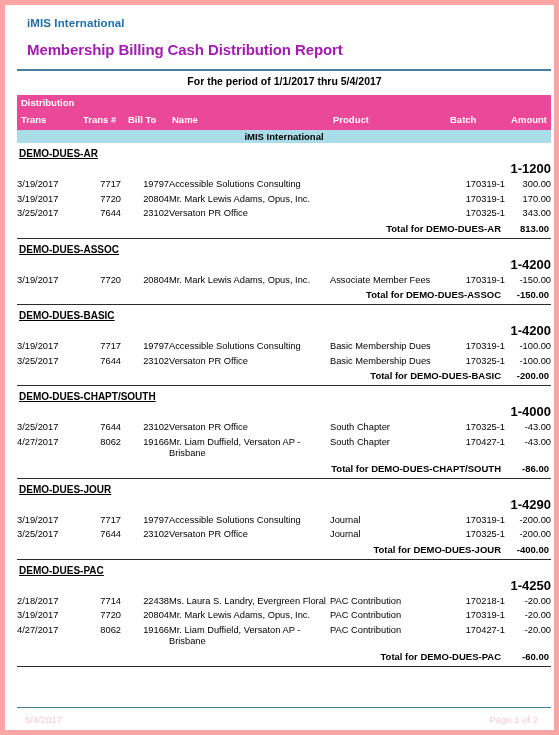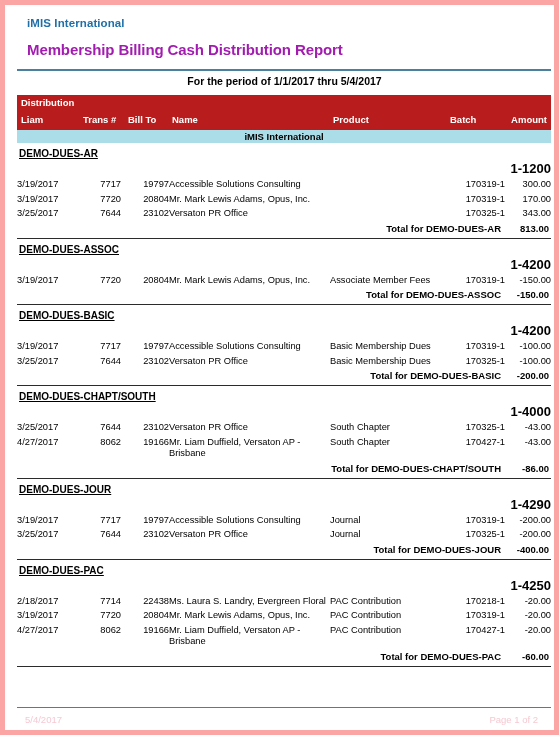--- a/index.html
+++ b/index.html
@@ -58,21 +58,21 @@
     color: #000000;
   }
 
   
   .thead {
     position: absolute;
     left: 12px;
     top: 90px;
     width: 534px;
     height: 35px;
-    background: #b91c1c;
+    background: #ec4899;
     color: #ffffff;
   }
   .thead .distribution {
     position: absolute;
     left: 4px;
     top: 2px;
     font-size: 9.5px;
     font-weight: bold;
   }
   .thead .col {
@@ -212,21 +212,21 @@
 
 <div id="page">
 
   <div class="org-name">iMIS International</div>
   <div class="report-title">Membership Billing Cash Distribution Report</div>
   <div class="title-rule"></div>
   <div class="period">For the period of 1/1/2017 thru 5/4/2017</div>
 
   <div class="thead">
     <div class="distribution">Distribution</div>
-    <div class="col h-date">Liam</div>
+    <div class="col h-date">Trans</div>
     <div class="col h-trans">Trans #</div>
     <div class="col h-billto">Bill To</div>
     <div class="col h-name">Name</div>
     <div class="col h-product">Product</div>
     <div class="col h-batch">Batch</div>
     <div class="col h-amount">Amount</div>
   </div>
 
   <div class="org-band">iMIS International</div>
 

